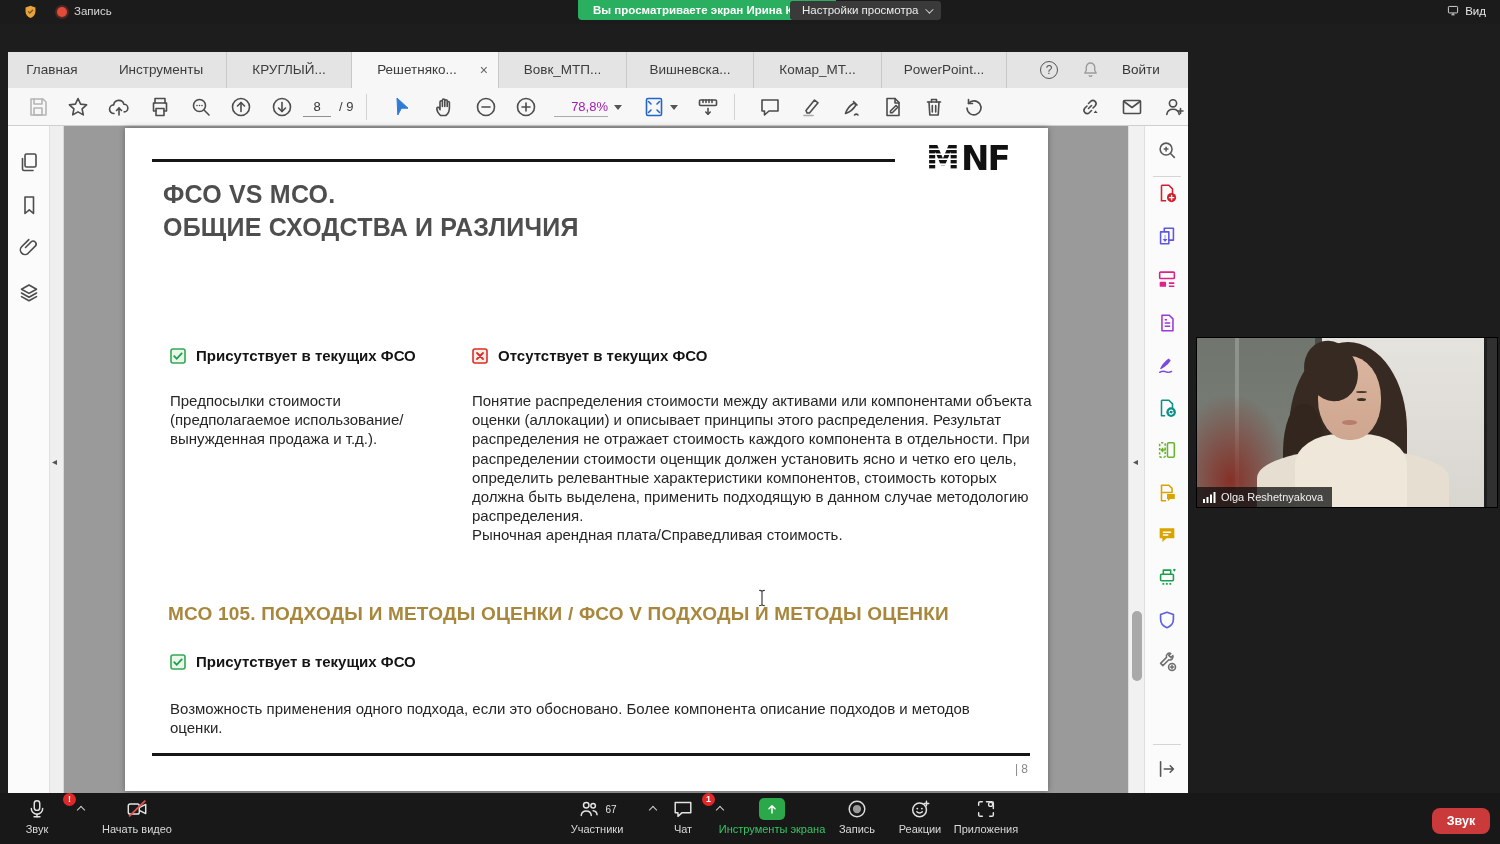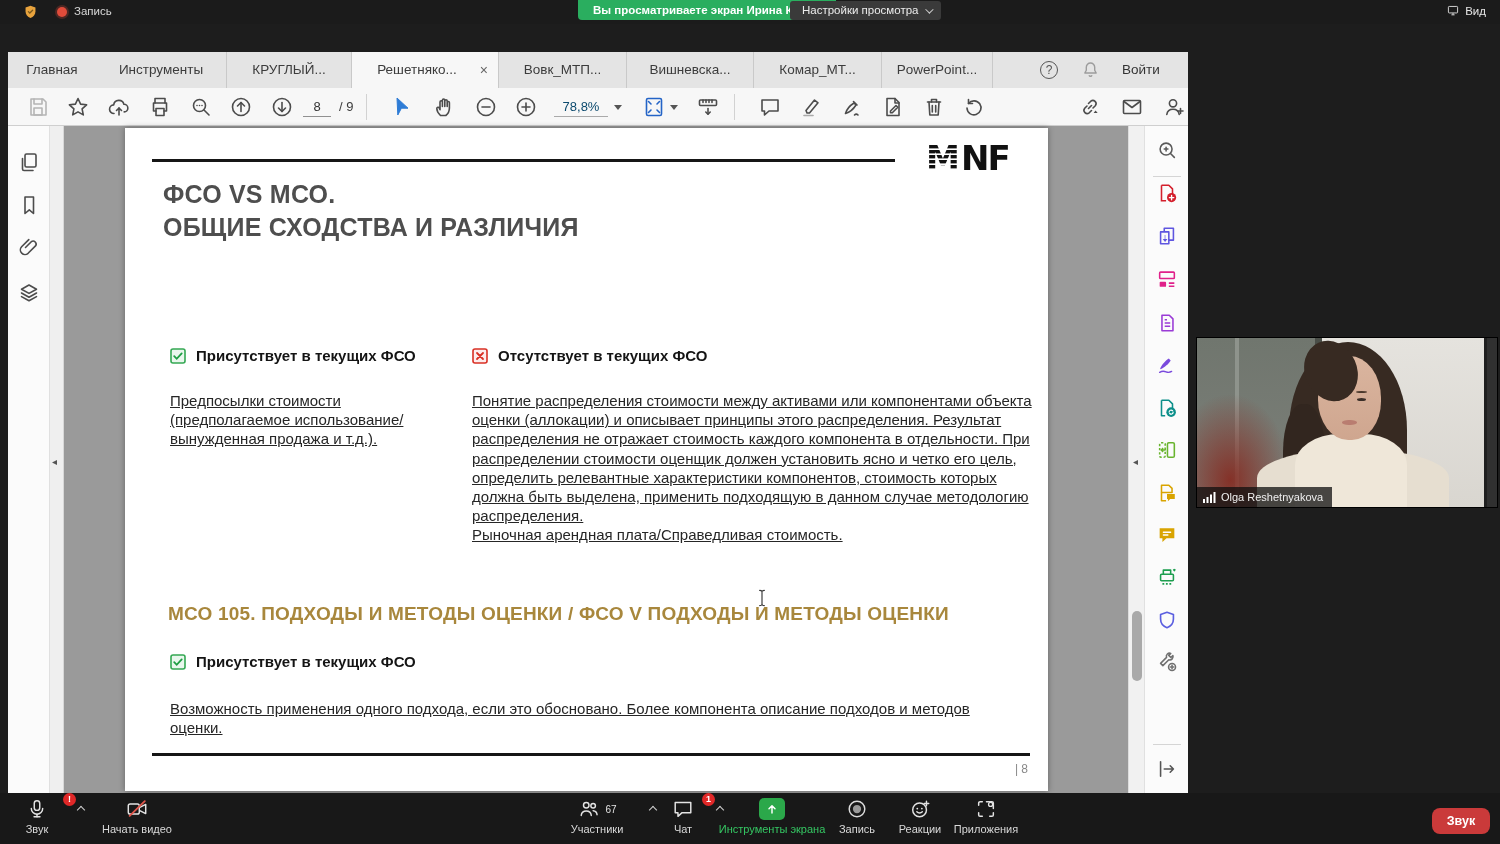--- a/index.html
+++ b/index.html
@@ -27,21 +27,21 @@
   .tab .close { position:absolute; right:10px; top:0; color:#666; font-size:14px; }
   .tab-help { position:absolute; left:1032px; top:9px; width:18px; height:18px; border:1.5px solid #565656; border-radius:50%; color:#565656; font-size:12px; line-height:16px; text-align:center; }
   .tab-bell { position:absolute; left:1072px; top:7px; }
   .tab-signin { position:absolute; left:1114px; top:0; height:36px; line-height:36px; font-size:13.5px; color:#333; }
 
   .toolbar { position:absolute; left:0; top:36px; width:100%; height:38px; background:#f7f7f7; border-bottom:1px solid #cfcfcf; }
   .tbtn { position:absolute; top:7px; width:24px; height:24px; }
   .vsep { position:absolute; top:6px; width:1px; height:26px; background:#d2d2d2; }
   .pagebox { position:absolute; left:295px; top:9px; width:28px; height:20px; border-bottom:1px solid #909090; text-align:center; font-size:13px; color:#333; line-height:20px; }
   .pagetotal { position:absolute; left:331px; top:0; height:38px; line-height:38px; font-size:13px; color:#3c3c3c; }
-  .zoomtxt { position:absolute; left:546px; top:9px; width:54px; height:20px; border-bottom:1px solid #aaa; text-align:center; font-size:13px; color:#0c4a6e; line-height:20px; }
+  .zoomtxt { position:absolute; left:546px; top:9px; width:54px; height:20px; border-bottom:1px solid #aaa; text-align:right; font-size:13px; color:#a21caf; line-height:20px; }
   .caret { position:absolute; width:0; height:0; border-left:4px solid transparent; border-right:4px solid transparent; border-top:5px solid #555; }
   .oi { fill:none; stroke:#4c4c4c; stroke-width:1.6; stroke-linecap:round; stroke-linejoin:round; }
 
   .content { position:absolute; left:0; top:74px; width:1180px; height:667px; }
   .lstrip { position:absolute; left:0; top:0; width:42px; height:100%; background:#fbfbfb; border-right:1px solid #e0e0e0; }
   .lstrip .tbtn { left:9px; }
   .lgutter { position:absolute; left:42px; top:0; width:14px; height:100%; background:#efefef; border-right:1px solid #d8d8d8; }
   .gutter-arr { position:absolute; top:330px; left:2px; font-size:10px; color:#555; }
   .docarea { position:absolute; left:56px; top:0; width:1064px; height:100%; background:#9a9a9a; }
   .scrollcol { position:absolute; right:44px; top:0; width:16px; height:100%; background:#f1f1f1; border-left:1px solid #ddd; }
@@ -50,21 +50,21 @@
   .rtool { position:absolute; left:11px; width:22px; height:22px; }
   .hdiv { position:absolute; left:8px; width:28px; height:1px; background:#d5d5d5; }
 
   
   .page { position:absolute; left:61px; top:2px; width:923px; height:663px; background:#fff; box-shadow:0 0 6px rgba(0,0,0,.35); }
   .rule { position:absolute; background:#161616; }
   .doc-title { position:absolute; left:38px; font-size:25px; font-weight:bold; color:#4e4e4e; letter-spacing:.2px; }
   .gold-h { position:absolute; left:43px; font-size:19px; font-weight:bold; color:#a8873c; letter-spacing:.2px; white-space:nowrap; }
   .status { position:absolute; display:flex; align-items:center; gap:10px; }
   .status span { font-size:15px; font-weight:bold; color:#141414; }
-  .body-txt { position:absolute; font-size:15px; line-height:1.28; color:#262626; white-space:pre-line;text-decoration:underline; }
+  .body-txt { position:absolute; font-size:15px; line-height:1.28; color:#262626; white-space:pre-line; }
   .pg-footer { position:absolute; right:20px; top:634px; font-size:12px; color:#888; }
   .ibeam { position:absolute; left:630px; top:460px; }
 
   
   .vt { position:absolute; left:1196px; top:337px; width:302px; height:171px; background:#111; border:1px solid #000; overflow:hidden; }
   .vt-bgl { position:absolute; left:0; top:0; width:125px; height:100%; background:linear-gradient(#70766e,#7d807a); }
   .vt-line1 { position:absolute; left:38px; top:0; width:4px; height:100%; background:#8e938c; }
   .vt-line2 { position:absolute; left:118px; top:0; width:7px; height:100%; background:#4a4e48; }
   .vt-red { position:absolute; left:0; top:55px; width:95px; height:116px; background:radial-gradient(ellipse at 35% 75%, rgba(135,30,20,.8), rgba(135,30,20,0) 70%); }
   .vt-bgr { position:absolute; left:125px; top:0; right:0; height:100%; background:linear-gradient(#e5e3de,#d9d6d0); }
@@ -120,21 +120,21 @@
 <div class="appwin">
 
   <div class="tabbar">
     <div class="tab" style="width:88px">Главная</div>
     <div class="tab" style="width:130px">Инструменты</div>
     <div class="tab sep" style="width:125px">КРУГЛЫЙ...</div>
     <div class="tab sep active" style="width:147px;padding-right:16px"><span>Решетняко...</span><span class="close">×</span></div>
     <div class="tab sep" style="width:128px">Вовк_МТП...</div>
     <div class="tab sep" style="width:127px">Вишневска...</div>
     <div class="tab sep" style="width:128px">Комар_МТ...</div>
-    <div class="tab sep" style="width:112px;border-right:1px solid #c9c9c9">PowerPoint...</div>
+    <div class="tab sep" style="width:126px;border-right:1px solid #c9c9c9">PowerPoint...</div>
     <div class="tab-help">?</div>
     <span class="tab-bell">
       <svg width="21" height="21" viewBox="0 0 24 24">
           <g fill="none" stroke="#9c9c9c" stroke-width="1.6" stroke-linejoin="round">
             <path d="M12 4.5a4.8 4.8 0 0 0-4.8 4.8v3.6L5.5 16h13l-1.7-3.1V9.3A4.8 4.8 0 0 0 12 4.5z"></path>
             <path d="M10.3 18.5a1.8 1.8 0 0 0 3.4 0"></path>
           </g>
         </svg>
     </span>
     <div class="tab-signin">Войти</div>

